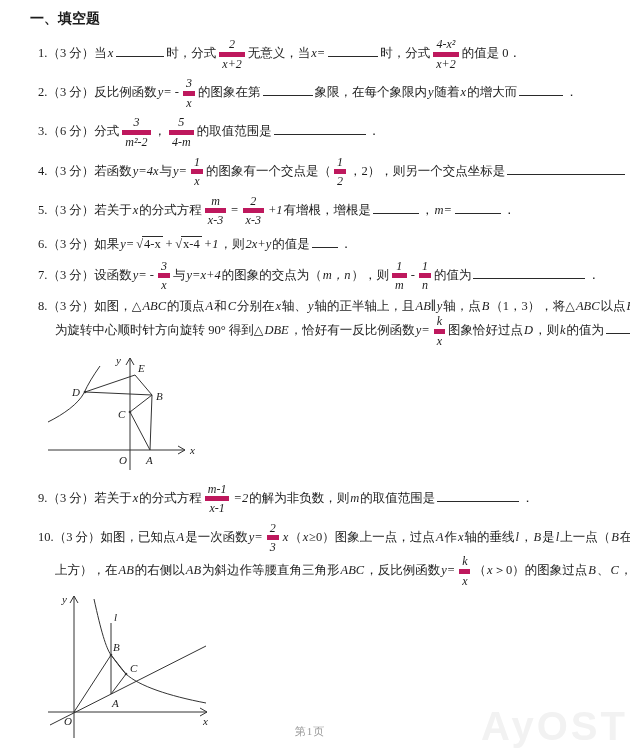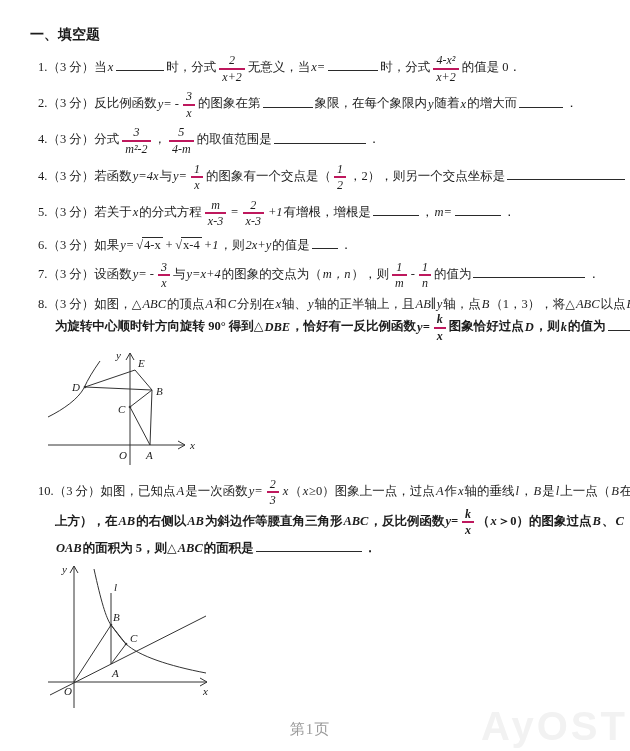--- a/index.html
+++ b/index.html
@@ -2,60 +2,60 @@
 <html><head>
 <meta charset="utf-8">
 <style>
   html,body{margin:0;padding:0;}
   body{
     width:630px;height:751px;overflow:hidden;position:relative;
     background:#ffffff;color:#1c1c1c;
     font-family:"Liberation Serif","DejaVu Serif",serif;
     font-size:12.5px;
   }
-  .page{position:relative;width:628px;height:751px;padding:24px 20px 0 30px;box-sizing:border-box;}
+  .page{position:relative;width:628px;height:751px;padding:8px 20px 0 30px;box-sizing:border-box;}
   .doc-title{font-weight:bold;font-size:14px;margin:2px 0 10px 0;}
   .prob{margin-bottom:7px;}
   .line{white-space:nowrap;line-height:1.25;margin:1px 8px;}
-  .line.cont{padding-left:17px;font-weight:bold;}
+  .line.cont{padding-left:17px;}
   .tx{font-style:normal;}
   .mv{font-style:italic;margin:0 1px;font-family:"Liberation Serif","DejaVu Serif",serif;}
   .blank{display:inline-block;border-bottom:1px solid #2a2a2a;height:13px;vertical-align:baseline;margin:0 2px;}
   .frac{display:inline-block;vertical-align:middle;text-align:center;margin:0 3px;line-height:1.05;font-style:italic;font-size:12px;}
   .frac .num{display:block;padding:0 3px 1px 3px;}
-  .frac .den{display:block;border-top:2px solid #be185d;padding:1px 3px 0 3px;text-align:center;}
+  .frac .den{display:block;border-top:5px solid #be185d;padding:1px 3px 0 3px;text-align:center;}
   .sqrt{display:inline-block;white-space:nowrap;margin:0 1px;}
   .sqrt .rad{font-style:normal;margin-right:-1px;}
   .sqrt .rc{border-top:1px solid #2a2a2a;padding:0 2px;}
   .fig{display:block;}
   .fig svg{display:block;}
   .fig8{margin:4px 0 2px 10px;}
   .fig10{margin:4px 0 0 14px;}
   .fig line,.fig path,.fig polyline{stroke:#333;stroke-width:1;fill:none;}
   .fig text{font-family:"Liberation Serif","DejaVu Serif",serif;font-style:italic;font-size:11px;fill:#222;stroke:none;}
   .fig circle{fill:#333;stroke:none;}
-  .footer{position:absolute;left:0;right:8px;bottom:12px;text-align:center;color:#9a9a9a;font-size:15px;letter-spacing:1px;}
+  .footer{position:absolute;left:0;right:8px;bottom:12px;text-align:center;color:#9a9a9a;font-size:11px;letter-spacing:1px;}
   .watermark{position:absolute;right:-14px;bottom:2px;color:#f2f2f2;font-weight:bold;font-size:40px;
     font-family:"Liberation Sans","DejaVu Sans",sans-serif;letter-spacing:3px;user-select:none;}
 </style>
 </head>
 <body>
 
 <div class="page">
 
   <div class="doc-title">一、填空题</div>
 
   <div class="prob">
     <div class="line"><span class="tx">1.（3 分）当</span><span class="mv">x</span><span class="blank" style="width: 48px;"></span><span class="tx">时，分式</span><span class="frac"><span class="num">2</span><span class="den">x+2</span></span><span class="tx">无意义，当</span><span class="mv">x=</span><span class="blank" style="width: 50px;"></span><span class="tx">时，分式</span><span class="frac"><span class="num">4-x²</span><span class="den">x+2</span></span><span class="tx">的值是 0．</span></div>
   </div>
   <div class="prob">
     <div class="line"><span class="tx">2.（3 分）反比例函数</span><span class="mv">y= -</span><span class="frac"><span class="num">3</span><span class="den">x</span></span><span class="tx">的图象在第</span><span class="blank" style="width: 50px;"></span><span class="tx">象限，在每个象限内</span><span class="mv">y</span><span class="tx">随着</span><span class="mv">x</span><span class="tx">的增大而</span><span class="blank" style="width: 44px;"></span><span class="tx">．</span></div>
   </div>
   <div class="prob">
-    <div class="line"><span class="tx">4.（3 分）分式</span><span class="frac"><span class="num">3</span><span class="den">m²-2</span></span><span class="tx">，</span><span class="frac"><span class="num">5</span><span class="den">4-m</span></span><span class="tx">的取值范围是</span><span class="blank" style="width: 92px;"></span><span class="tx">．</span></div>
+    <div class="line"><span class="tx">3.（6 分）分式</span><span class="frac"><span class="num">3</span><span class="den">m²-2</span></span><span class="tx">，</span><span class="frac"><span class="num">5</span><span class="den">4-m</span></span><span class="tx">的取值范围是</span><span class="blank" style="width: 92px;"></span><span class="tx">．</span></div>
   </div>
   <div class="prob">
     <div class="line"><span class="tx">4.（3 分）若函数</span><span class="mv">y=4x</span><span class="tx">与</span><span class="mv">y=</span><span class="frac"><span class="num">1</span><span class="den">x</span></span><span class="tx">的图象有一个交点是（</span><span class="frac"><span class="num">1</span><span class="den">2</span></span><span class="tx">，2），则另一个交点坐标是</span><span class="blank" style="width: 118px;"></span><span class="tx">．</span></div>
   </div>
   <div class="prob">
     <div class="line"><span class="tx">5.（3 分）若关于</span><span class="mv">x</span><span class="tx">的分式方程</span><span class="frac"><span class="num">m</span><span class="den">x-3</span></span><span class="mv">=</span><span class="frac"><span class="num">2</span><span class="den">x-3</span></span><span class="mv">+1</span><span class="tx">有增根，增根是</span><span class="blank" style="width: 46px;"></span><span class="tx">，</span><span class="mv">m=</span><span class="blank" style="width: 46px;"></span><span class="tx">．</span></div>
   </div>
   <div class="prob">
     <div class="line"><span class="tx">6.（3 分）如果</span><span class="mv">y=</span><span class="sqrt"><span class="rad">√</span><span class="rc">4-x</span></span><span class="mv">+</span><span class="sqrt"><span class="rad">√</span><span class="rc">x-4</span></span><span class="mv">+1</span><span class="tx">，则</span><span class="mv">2x+y</span><span class="tx">的值是</span><span class="blank" style="width: 26px;"></span><span class="tx">．</span></div>
   </div>
@@ -82,25 +82,27 @@
         <text x="79" y="112">O</text>
         <text x="106" y="112">A</text>
         <text x="116" y="48">B</text>
         <text x="78" y="66">C</text>
         <text x="32" y="44">D</text>
         <text x="98" y="20">E</text>
       </svg>
     </div>
   </div>
 
+  <div class="prob">
+    <div class="line"><span class="tx">9.（3 分）若关于</span><span class="mv">x</span><span class="tx">的分式方程</span><span class="frac"><span class="num">m-1</span><span class="den">x-1</span></span><span class="mv">=2</span><span class="tx">的解为非负数，则</span><span class="mv">m</span><span class="tx">的取值范围是</span><span class="blank" style="width: 82px;"></span><span class="tx">．</span></div>
+  </div>
 
   <div class="prob">
     <div class="line"><span class="tx">10.（3 分）如图，已知点</span><span class="mv">A</span><span class="tx">是一次函数</span><span class="mv">y=</span><span class="frac"><span class="num">2</span><span class="den">3</span></span><span class="mv">x</span><span class="tx">（</span><span class="mv">x</span><span class="tx">≥0）图象上一点，过点</span><span class="mv">A</span><span class="tx">作</span><span class="mv">x</span><span class="tx">轴的垂线</span><span class="mv">l</span><span class="tx">，</span><span class="mv">B</span><span class="tx">是</span><span class="mv">l</span><span class="tx">上一点（</span><span class="mv">B</span><span class="tx">在</span><span class="mv">A</span></div>
     <div class="line cont"><span class="tx">上方），在</span><span class="mv">AB</span><span class="tx">的右侧以</span><span class="mv">AB</span><span class="tx">为斜边作等腰直角三角形</span><span class="mv">ABC</span><span class="tx">，反比例函数</span><span class="mv">y=</span><span class="frac"><span class="num">k</span><span class="den">x</span></span><span class="tx">（</span><span class="mv">x</span><span class="tx">＞0）的图象过点</span><span class="mv">B</span><span class="tx">、</span><span class="mv">C</span><span class="tx">，若△</span></div>
-    <div class="line cont"><span class="mv">OAB</span><span class="tx">的面积为 5，则△</span><span class="mv">ABC</span><span class="tx">的面积是</span><span class="blank" style="width: 106px;"></span><span class="tx">．</span></div>
     <div class="fig fig10">
       <svg width="170" height="150" viewBox="0 0 170 150">
         <line x1="30" y1="5" x2="30" y2="147"></line>
         <polyline points="26,12 30,5 34,12"></polyline>
         <line x1="4" y1="121" x2="163" y2="121"></line>
         <polyline points="156,117 163,121 156,125"></polyline>
         <line x1="6" y1="134" x2="162" y2="55"></line>
         <line x1="67" y1="32" x2="67" y2="103"></line>
         <line x1="30" y1="121" x2="67" y2="64"></line>
         <path d="M67,64 L82,83 L67,103"></path>

